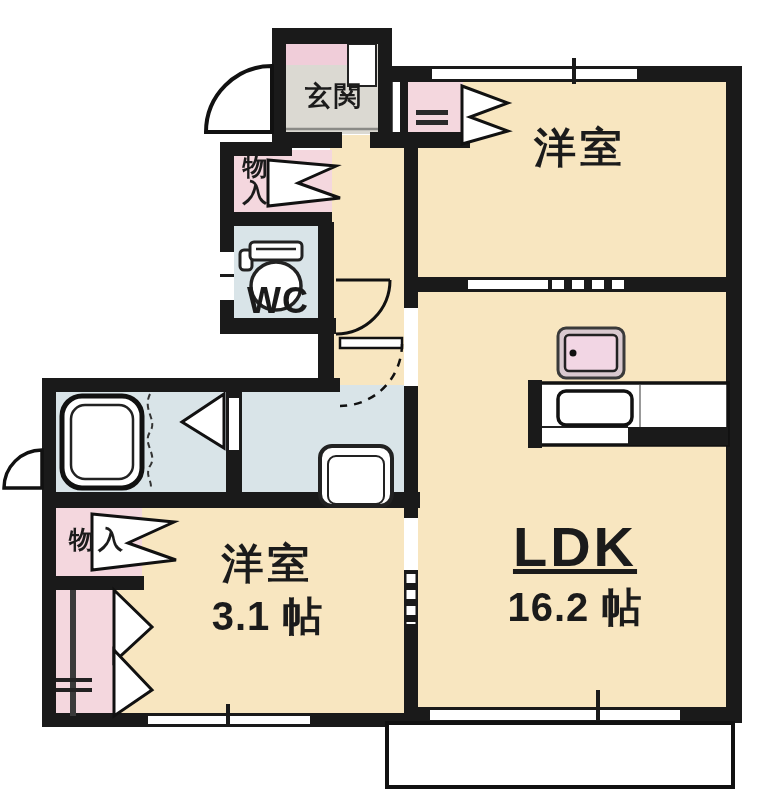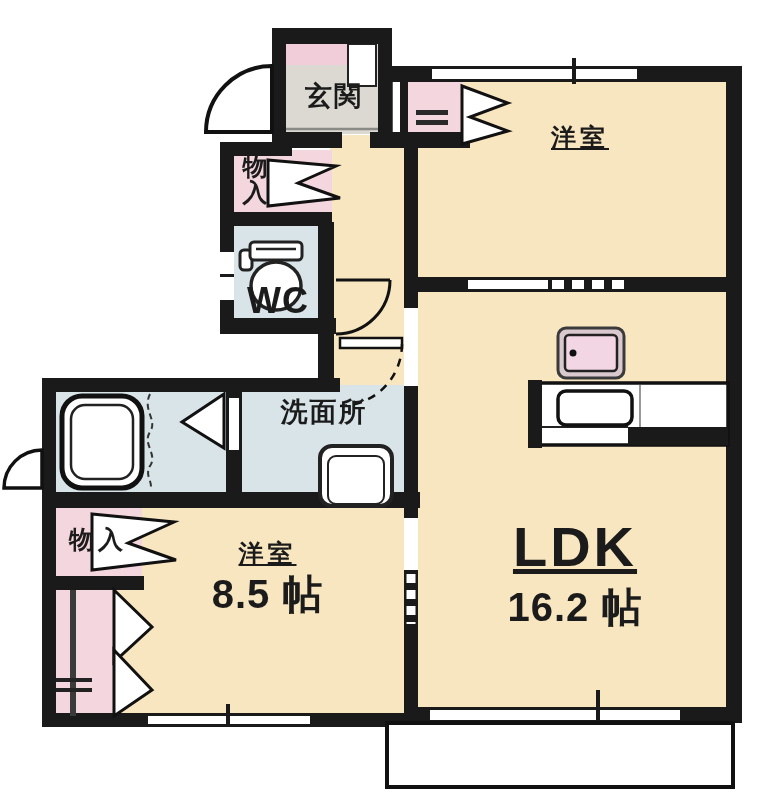--- a/index.html
+++ b/index.html
@@ -5,21 +5,21 @@
   html,body{margin:0;padding:0;background:#fff;}
   #stage{
     position:relative;width:776px;height:800px;background:#ffffff;overflow:hidden;
     font-family:"Liberation Sans","DejaVu Sans",sans-serif;
   }
   #floorplan-svg{position:absolute;left:0;top:0;}
   .lbl{
     position:absolute;color:#1b1b1b;font-weight:700;text-align:center;
     white-space:nowrap;line-height:1.25;
   }
-  .room-name{font-size:25px;letter-spacing:4px;text-decoration:underline;}
+  .room-name{font-size:42px;letter-spacing:4px;}
   .room-size{font-size:40px;letter-spacing:1px;}
   .ldk-name{font-size:56px;letter-spacing:3px;text-decoration:underline;}
   .small-lbl{font-size:27px;letter-spacing:2px;}
   .wc-lbl{font-size:36px;letter-spacing:1px;}
   .terrace-lbl{font-size:36px;letter-spacing:8px;}
   .storage-vertical{
     white-space:normal;word-break:break-all;width:30px;line-height:1.02;font-size:25px;
   }
   .storage-horizontal{font-size:25px;letter-spacing:4px;}
 </style>
@@ -188,26 +188,25 @@
     <div class="room-name">洋室</div>
   </div>
 
   <div class="lbl" style="left:445px;top:512px;width:260px;">
     <div class="ldk-name">LDK</div>
     <div class="room-size">16.2 帖</div>
   </div>
 
   <div class="lbl" style="left:140px;top:538px;width:255px;">
     <div class="room-name">洋室</div>
-    <div class="room-size">8.5 帖</div>
+    <div class="room-size">3.1 帖</div>
   </div>
 
   <div class="lbl wc-lbl" style="left:236px;top:278px;width:84px;">WC</div>
 
 
-  <div class="lbl small-lbl" style="left:248px;top:396px;width:152px;">洗面所</div>
 
 
   <div class="lbl storage-vertical" style="left:240px;top:154px;">物入</div>
 
   <div class="lbl storage-horizontal" style="left:58px;top:524px;width:80px;">物入</div>
 
 </div>
 
 </body></html>

